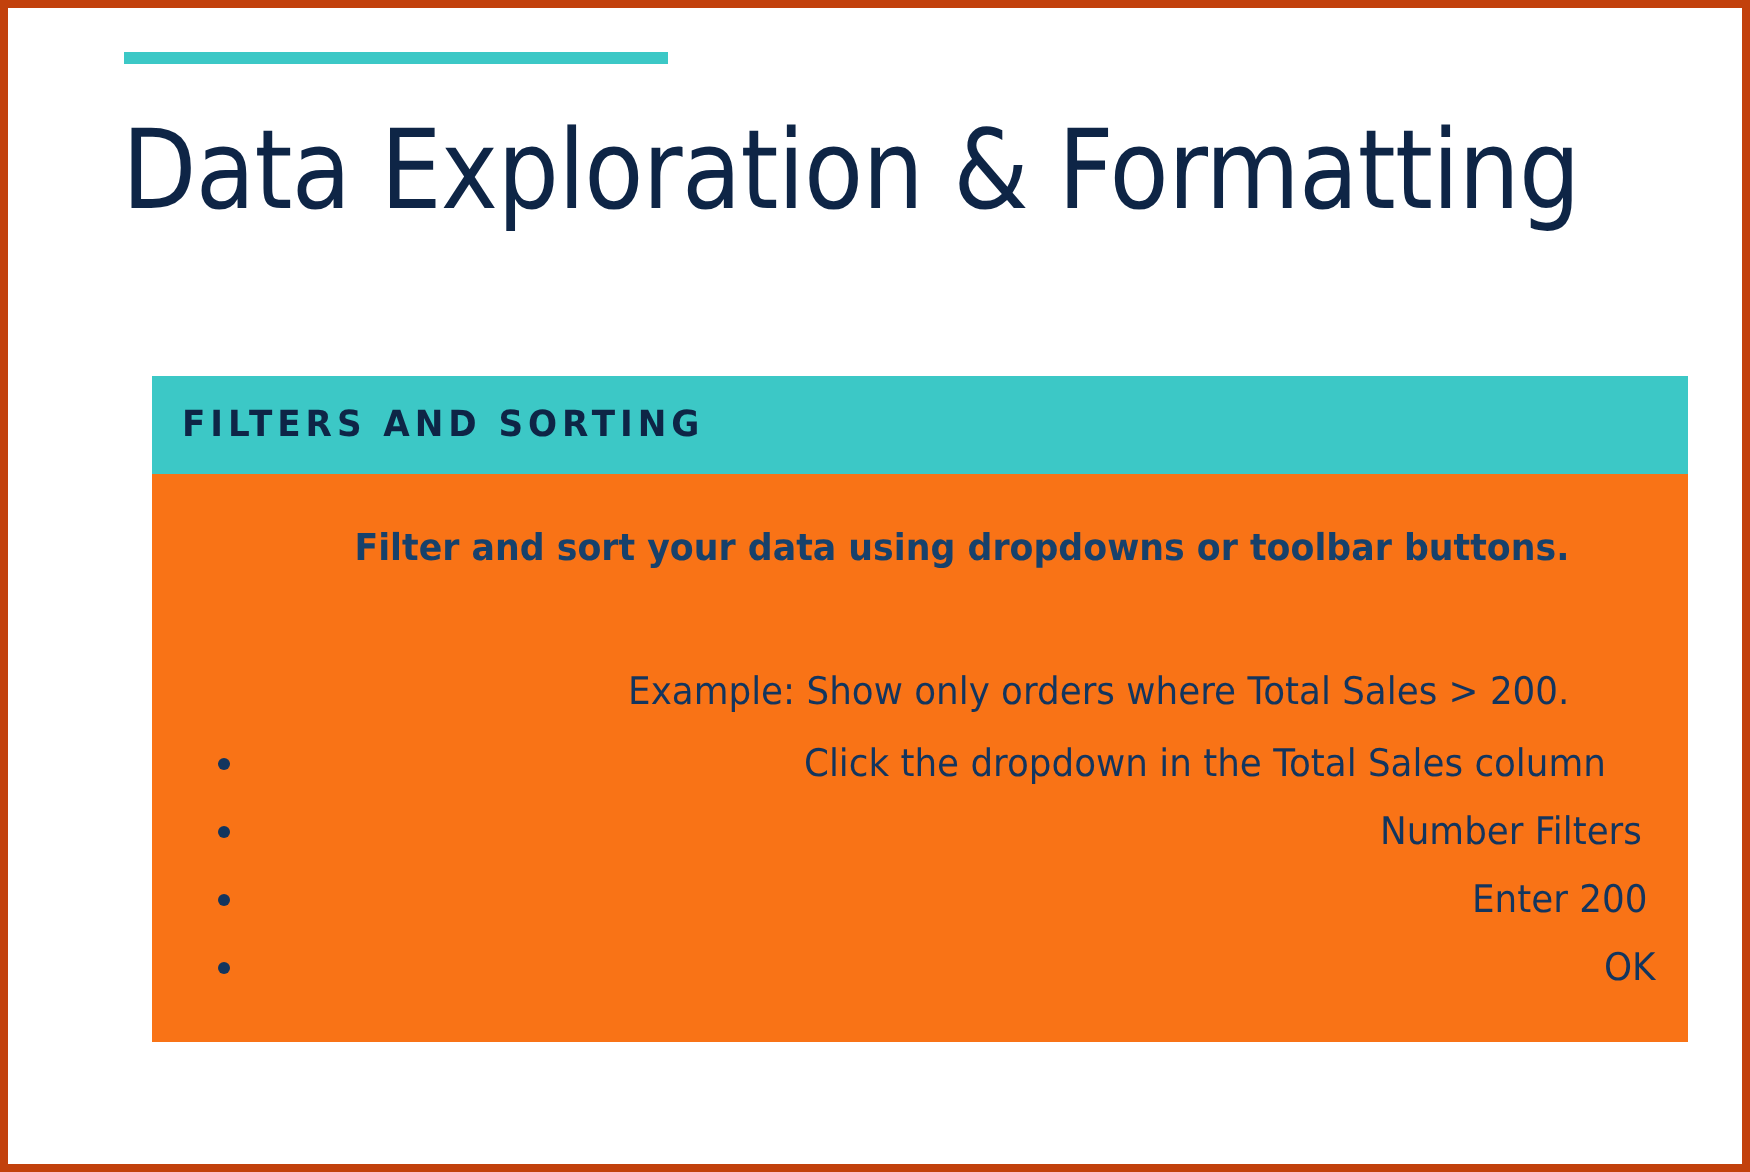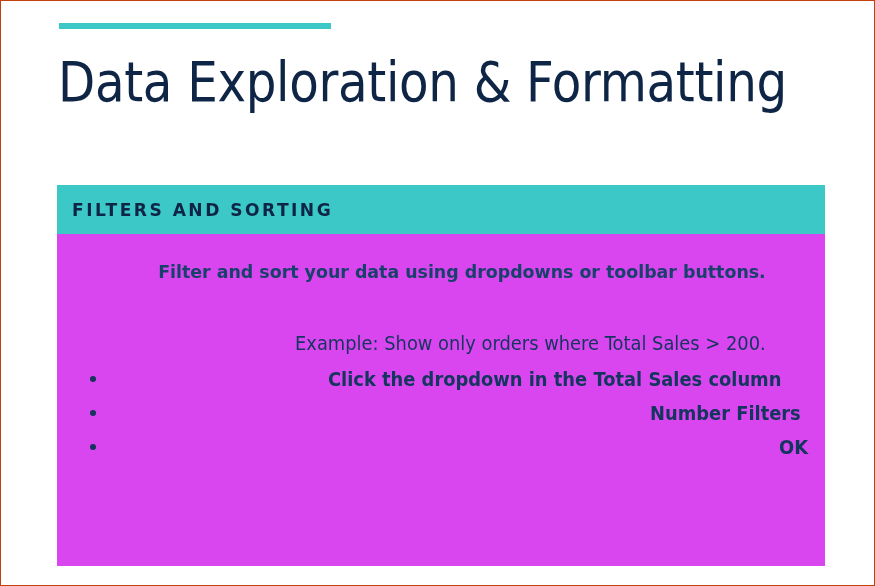--- a/index.html
+++ b/index.html
@@ -13,21 +13,21 @@
     background: #ffffff;
     font-family: "DejaVu Sans", sans-serif;
     overflow: hidden;
   }
   #slide {
     position: relative;
     box-sizing: border-box;
     width: 875px;
     height: 586px;
     background: #ffffff;
-    border: 1px solid #c2410c;
+    border: 4px solid #c2410c;
     overflow: hidden;
   }
   
   #accent-bar {
     position: absolute;
     left: 58px;
     top: 22px;
     width: 272px;
     height: 6px;
     background: #3cc8c6;
@@ -45,25 +45,25 @@
     line-height: 1.15;
     letter-spacing: -0.4px;
     color: #0e2546;
     white-space: nowrap;
     transform: scaleX(0.88);
     transform-origin: left top;
   }
   
   #content-card {
     position: absolute;
-    left: 56px;
+    left: 72px;
     top: 184px;
     width: 768px;
-    height: 381px;
-    background: #d946ef;
+    height: 333px;
+    background: #f97316;
   }
   #card-header {
     box-sizing: border-box;
     width: 100%;
     height: 49px;
     background: #3cc8c6;
     display: flex;
     align-items: center;
     padding-left: 15px;
   }
@@ -109,21 +109,21 @@
     padding: 0;
   }
   #steps-list li {
     position: relative;
     padding-left: 38px;
     margin: 0;
     height: 34px;
     line-height: 34px;
     font-family: "DejaVu Sans", sans-serif;
     font-size: 19px;
-    font-weight: 700;
+    font-weight: 400;
     color: #13355e;
     white-space: nowrap;
   }
   #steps-list li .bullet-dot {
     position: absolute;
     left: 18px;
     top: 50%;
     width: 6px;
     height: 6px;
     margin-top: -3px;
@@ -153,18 +153,19 @@
 
     <div id="card-body">
 
       <p id="lead-line">Filter and sort your data using dropdowns or toolbar buttons.</p>
 
       <p id="example-line">Example: Show only orders where Total Sales &gt; 200.</p>
 
       <ul id="steps-list">
           <li><span class="bullet-dot"></span><span class="step-text">Click the dropdown in the Total Sales column</span></li>
           <li><span class="bullet-dot"></span><span class="step-text">Number Filters</span></li>
+          <li><span class="bullet-dot"></span><span class="step-text">Enter 200</span></li>
           <li><span class="bullet-dot"></span><span class="step-text">OK</span></li>
         </ul>
 
     </div>
   </div>
 </div>
 
 </body></html>

